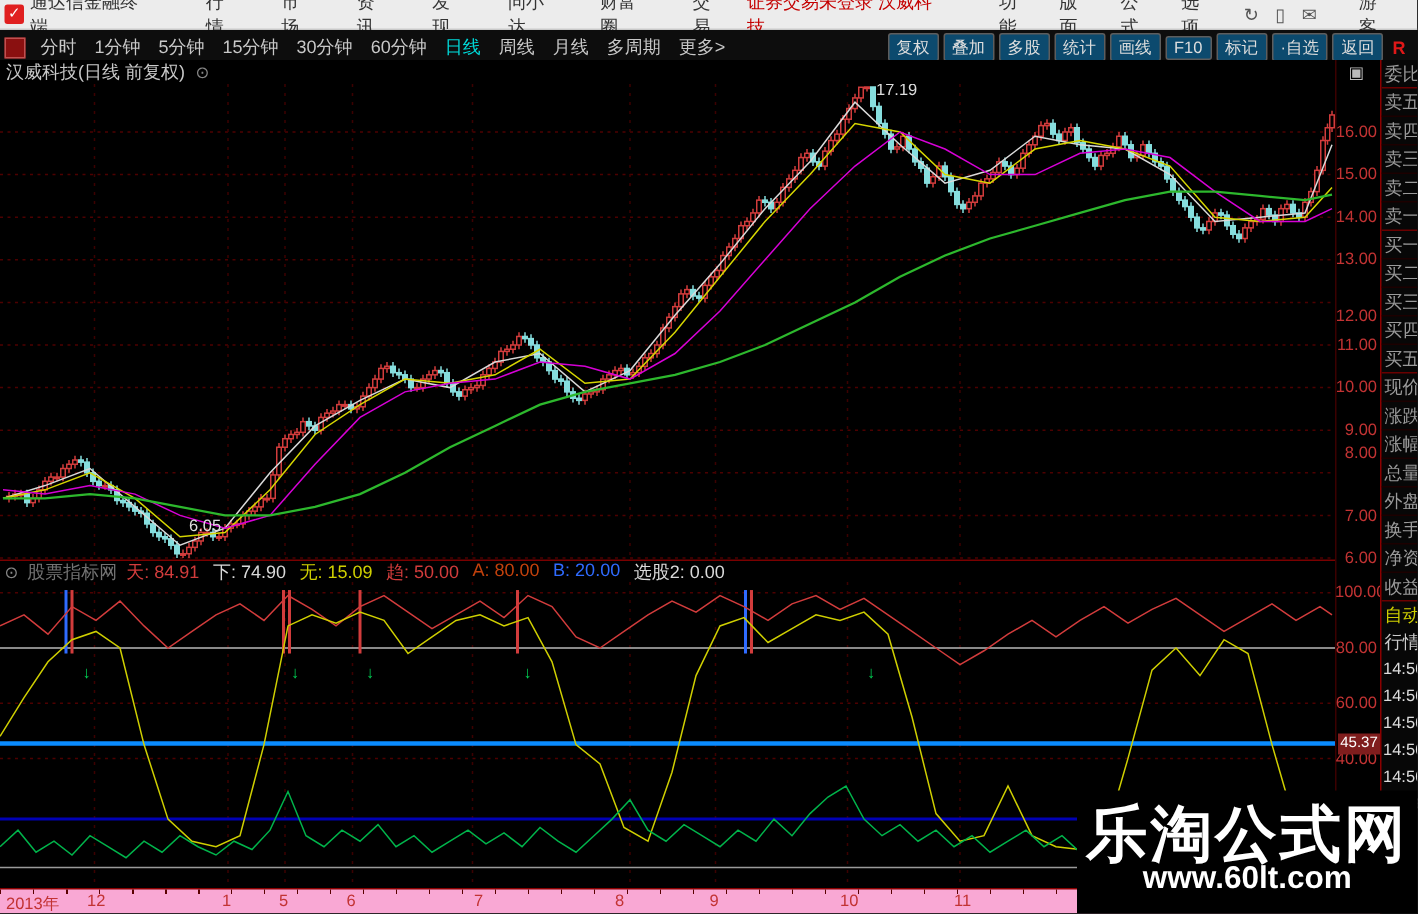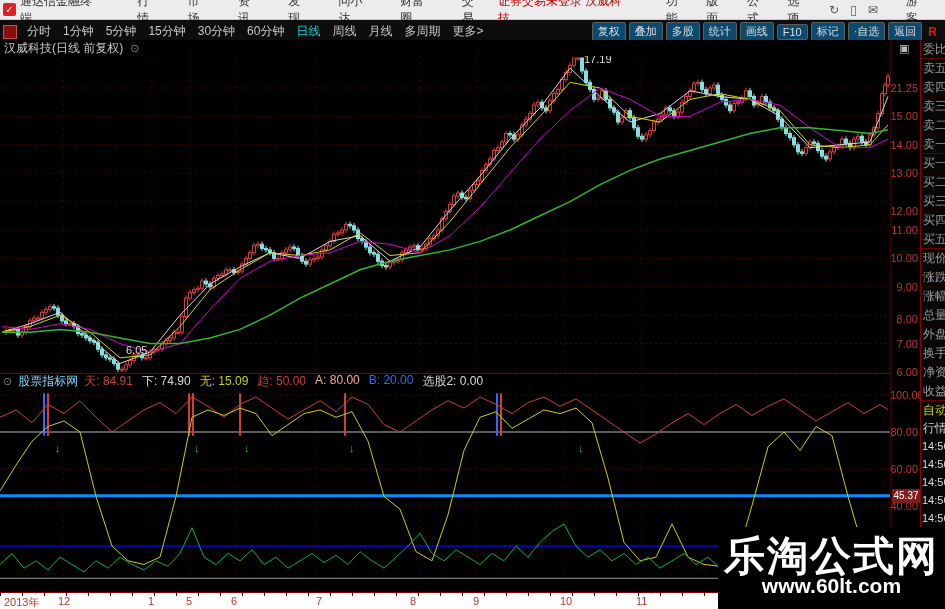--- a/index.html
+++ b/index.html
@@ -32,39 +32,39 @@
   .chart-header{position:absolute;top:40px;left:0;width:890px;height:16px;background:#000;
                 display:flex;align-items:center;gap:7px;font-size:12px;color:#c8c8c8;padding-left:4px;box-sizing:border-box;}
   .collapse-icon{color:#888;font-size:11px;}
   .ma-seg{white-space:nowrap;}
   .scale-corner-icon{position:absolute;left:899px;top:42px;color:#bbb;font-size:11px;z-index:5;}
   
   #main-svg{position:absolute;top:56px;left:0;}
   #ind-svg{position:absolute;top:388px;left:0;}
   .ind-header{position:absolute;top:373px;left:0;width:890px;height:15px;background:#000;border-top:1px solid #7a0000;
               display:flex;align-items:center;gap:6px;font-size:12px;padding-left:3px;box-sizing:border-box;}
-  .ind-name{color:#7dd3fc;text-align:right;}
+  .ind-name{color:#737373;text-align:right;}
   .ind-seg{white-space:nowrap;}
   
   .scale-col{position:absolute;left:890px;top:40px;width:30px;height:552px;background:#000;
              border-left:1px solid #3c0000;box-sizing:border-box;}
   .scale-label{position:absolute;right:2px;width:28px;text-align:right;color:#c23333;font-size:11px;line-height:13px;}
   .value-tag{position:absolute;left:1px;width:28px;height:14px;background:#1d4fd6;color:#fff;
              font-size:10px;line-height:14px;text-align:center;}
   
   .sidebar{position:absolute;left:920px;top:40px;width:25px;height:569px;background:#070707;
            border-left:1px solid #8a0000;box-sizing:border-box;overflow:hidden;}
   .sidebar .q-row{display:block;height:18px;line-height:18px;font-size:12px;color:#9a9a9a;
                   padding-left:2px;white-space:nowrap;border-bottom:1px solid #1c0000;}
   .sidebar div.q-row:nth-of-type(1),.sidebar div.q-row:nth-of-type(6),
   .sidebar div.q-row:nth-of-type(11),.sidebar div.q-row:nth-of-type(19){border-bottom:1px solid #6a0000;}
   .sb-tab{display:block;height:18px;line-height:18px;font-size:12px;padding-left:2px;white-space:nowrap;cursor:pointer;}
   .sidebar .t-row{display:block;height:18px;line-height:18px;font-size:11px;color:#ddd;padding-left:1px;white-space:nowrap;}
   
-  .x-axis{position:absolute;top:592px;left:0;width:920px;height:17px;background:#ffffff;border-top:1px solid #8a0000;box-sizing:border-box;}
+  .x-axis{position:absolute;top:592px;left:0;width:920px;height:17px;background:#f9a8d4;border-top:1px solid #8a0000;box-sizing:border-box;}
   .x-ticks{position:absolute;top:0;left:0;width:100%;height:3px;
            background:repeating-linear-gradient(90deg,#5a0000 0 1px,transparent 1px 22px);}
   .x-label{position:absolute;top:2px;color:#c23333;font-size:11px;white-space:nowrap;}
   
   .watermark{position:absolute;left:718px;top:527px;width:227px;height:82px;background:#000;z-index:50;
              display:flex;flex-direction:column;align-items:center;justify-content:center;}
   .wm1{color:#fff;font-size:41px;font-weight:bold;letter-spacing:2px;line-height:36px;}
   .wm2{color:#fff;font-size:21px;font-weight:bold;line-height:24px;}
 </style>
 </head>
@@ -616,21 +616,21 @@
 
   <div class="ind-header">
     <span class="collapse-icon">⊙</span>
     <span class="ind-name">股票指标网</span>
     <span style="display:flex;gap:9px">
 
     <span class="ind-seg" style="color: rgb(210, 60, 60);">天: 84.91</span>
         <span class="ind-seg" style="color: rgb(217, 217, 217);">下: 74.90</span>
         <span class="ind-seg" style="color: rgb(207, 207, 0);">无: 15.09</span>
         <span class="ind-seg" style="color: rgb(210, 60, 60);">趋: 50.00</span>
-        <span class="ind-seg" style="color: #fca5a5;">A: 80.00</span>
+        <span class="ind-seg" style="color: #c2410c;">A: 80.00</span>
         <span class="ind-seg" style="color: rgb(47, 107, 255);">B: 20.00</span>
         <span class="ind-seg" style="color: rgb(217, 217, 217);">选股2: 0.00</span>
       </span>
   </div>
 
   <svg id="ind-svg" width="890" height="204">
       <line x1="0" y1="7.199999999999996" x2="890" y2="7.199999999999996" stroke="#4d0000" stroke-dasharray="2,3"></line>
       <line x1="0" y1="80.80000000000001" x2="890" y2="80.80000000000001" stroke="#4d0000" stroke-dasharray="2,3"></line>
       <line x1="0" y1="117.60000000000001" x2="890" y2="117.60000000000001" stroke="#4d0000" stroke-dasharray="2,3"></line>
       <line x1="63" y1="0" x2="63" y2="204" stroke="#3c0000" stroke-dasharray="2,4"></line>
@@ -658,29 +658,29 @@
       <polyline points="0,102.88 16,77.12 32,53.2 48,38.48 64,32.96 80,44 96,108.4 112,158.07999999999998 128,172.8 144,176.48000000000002 160,169.12 176,108.4 192,29.28 208,21.919999999999998 224,27.439999999999998 240,20.08 256,25.599999999999998 272,47.68 288,36.64 304,25.599999999999998 320,21.919999999999998 336,29.28 352,23.759999999999998 368,53.2 384,108.4 400,121.28 416,163.60000000000002 432,172.8 448,126.8 464,62.400000000000006 480,29.28 496,23.759999999999998 512,40.32 528,31.119999999999997 544,21.919999999999998 560,25.599999999999998 576,20.08 592,34.8 608,90 624,154.4 640,172.8 656,169.12 672,136 688,169.12 704,176.48000000000002 720,178.32 736,172.8 752,117.60000000000001 768,58.72 784,44 800,62.400000000000006 816,38.48 832,47.68 848,108.4 864,163.60000000000002 880,172.8 888,158.07999999999998" fill="none" stroke="#cfcf00" stroke-width="1"></polyline>
       <polyline points="0,176.48000000000002 12,165.44 24,180.16 36,172.8 48,182 60,169.12 72,176.48000000000002 84,183.84 96,172.8 108,180.16 120,169.12 132,176.48000000000002 144,182 156,172.8 168,178.32 180,165.44 192,139.68 204,169.12 216,176.48000000000002 228,165.44 240,172.8 252,161.76 264,176.48000000000002 276,169.12 288,180.16 300,172.8 312,165.44 324,174.64000000000001 336,167.28 348,176.48000000000002 360,163.60000000000002 372,172.8 384,180.16 396,169.12 408,158.07999999999998 420,145.2 432,165.44 444,172.8 456,161.76 468,169.12 480,176.48000000000002 492,165.44 504,172.8 516,158.07999999999998 528,169.12 540,154.4 552,143.36 564,136 576,158.07999999999998 588,169.12 600,161.76 612,172.8 624,165.44 636,176.48000000000002 648,169.12 660,180.16 672,172.8 684,165.44 696,176.48000000000002 708,169.12 720,180.16 732,172.8 744,165.44 756,176.48000000000002 768,169.12 780,161.76 792,172.8 804,180.16 816,169.12 828,176.48000000000002 840,165.44 852,172.8 864,180.16 876,172.8 888,176.48000000000002" fill="none" stroke="#00b44b" stroke-width="1"></polyline>
       <text x="55" y="64.24000000000001" fill="#00d455" font-size="11" font-weight="bold" font-family="Liberation Sans,sans-serif">↓</text>
       <text x="194" y="64.24000000000001" fill="#00d455" font-size="11" font-weight="bold" font-family="Liberation Sans,sans-serif">↓</text>
       <text x="244" y="64.24000000000001" fill="#00d455" font-size="11" font-weight="bold" font-family="Liberation Sans,sans-serif">↓</text>
       <text x="349" y="64.24000000000001" fill="#00d455" font-size="11" font-weight="bold" font-family="Liberation Sans,sans-serif">↓</text>
       <text x="578" y="64.24000000000001" fill="#00d455" font-size="11" font-weight="bold" font-family="Liberation Sans,sans-serif">↓</text>
     </svg>
 
   <div class="scale-col" id="scale-col">
-      <div class="scale-label" style="top: 42px;">21.25</div>
+      <div class="scale-label" style="top: 42px;">16.00</div>
       <div class="scale-label" style="top: 70.4px;">15.00</div>
       <div class="scale-label" style="top: 98.8px;">14.00</div>
       <div class="scale-label" style="top: 127.2px;">13.00</div>
       <div class="scale-label" style="top: 165px;">12.00</div>
       <div class="scale-label" style="top: 184px;">11.00</div>
       <div class="scale-label" style="top: 212.4px;">10.00</div>
       <div class="scale-label" style="top: 240.8px;">9.00</div>
-      <div class="scale-label" style="top: 273px;">8.00</div>
+      <div class="scale-label" style="top: 256px;">8.00</div>
       <div class="scale-label" style="top: 297.6px;">7.00</div>
       <div class="scale-label" style="top: 326px;">6.00</div>
       <div class="scale-label" style="top: 349.2px;">100.00</div>
       <div class="scale-label" style="top: 386px;">80.00</div>
       <div class="scale-label" style="top: 422.8px;">60.00</div>
       <div class="scale-label" style="top: 459.6px;">40.00</div>
       <div class="value-tag" style="top: 448.719px; background: #7f1d1d;">45.37</div>
     </div>
 
   <div class="x-axis" id="x-axis">

